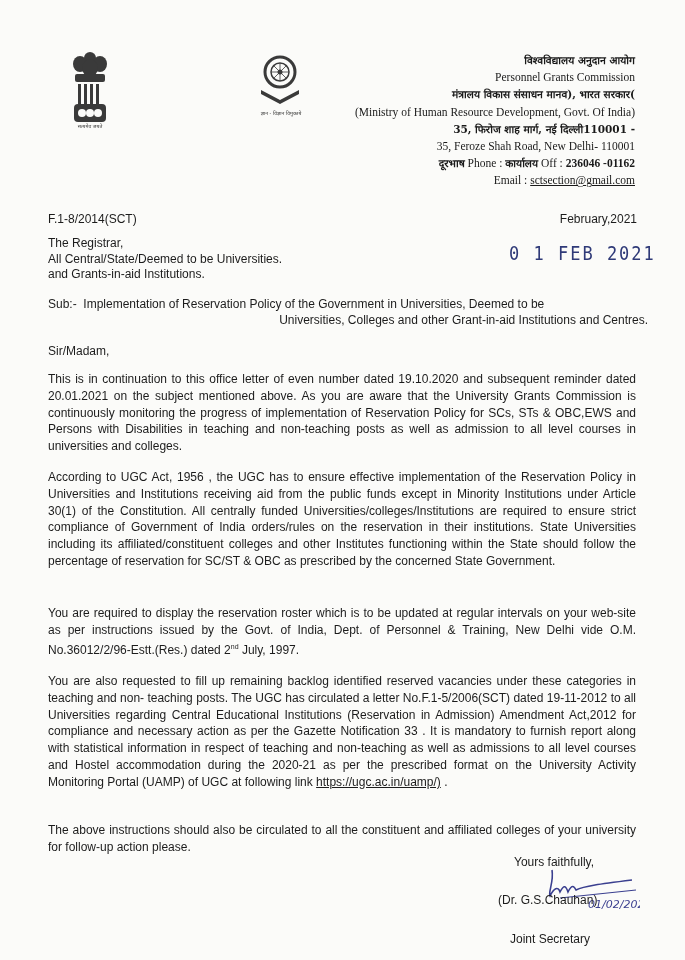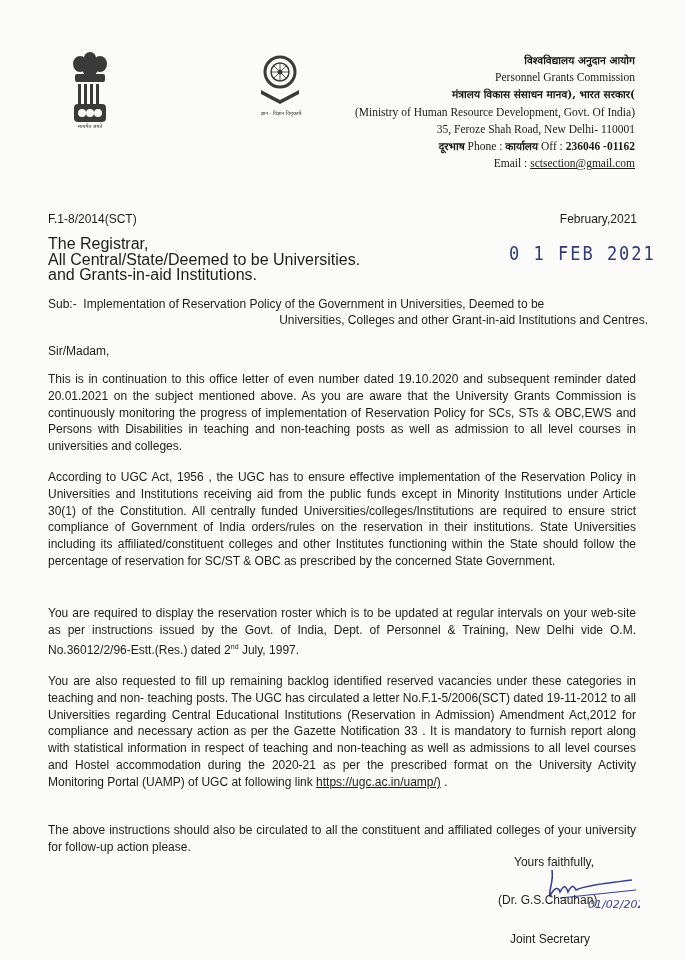--- a/index.html
+++ b/index.html
@@ -26,21 +26,21 @@
     .letterhead .mixed .hi { font-family: "DejaVu Serif", serif; font-weight: bold; font-size: 10.5px; }
     .letterhead .email-link { text-decoration: underline; }
     .letterhead .bold { font-weight: bold; }
 
     
     .ref { position: absolute; left: 48px; top: 212px; font-size: 12px; text-align: right; }
     .date { position: absolute; right: 48px; top: 212px; font-size: 12px; }
     .stamp { position: absolute; left: 509px; top: 243px; font-family: "DejaVu Sans Mono", monospace;
       font-size: 17px; letter-spacing: 2px; color: #2f3a78; transform: scaleY(1.15); }
 
-    .addressee { position: absolute; left: 48px; top: 236px; font-size: 16px; line-height: 15.5px; }
+    .addressee { position: absolute; left: 48px; top: 236px; font-size: 12px; line-height: 15.5px; }
 
     .subject { position: absolute; left: 48px; top: 296px; width: 600px; font-size: 12px; line-height: 16px; }
     .subject .sub-second { padding-left: 33px; display: block; text-align: right; }
 
     .salutation { position: absolute; left: 48px; top: 344px; font-size: 12px; }
 
     .para { position: absolute; left: 48px; width: 588px; font-size: 12px; line-height: 16.8px;
       text-align: justify; }
     .p1 { top: 371px; }
     .p2 { top: 469px; }
@@ -94,20 +94,21 @@
     </g>
     <path d="M6 38 L25 48 L44 38 L44 42 L25 52 L6 42 Z" fill="#3a3a3a"></path>
   </svg>
   <div class="ugc-caption">ज्ञान - विज्ञान विमुक्तये</div>
 
   <div class="letterhead">
     <div class="hindi">विश्वविद्यालय अनुदान आयोग</div>
     <div>Personnel Grants  Commission</div>
     <div class="hindi">मंत्रालय विकास संसाधन मानव), भारत सरकार(</div>
     <div>(Ministry of Human Resource Development, Govt. Of  India)</div>
+    <div class="mixed"><span class="hi">35, फिरोज शाह मार्ग, नई दिल्ली110001 -</span></div>
     <div>35, Feroze Shah Road, New Delhi- 110001</div>
     <div class="mixed">
       <span class="hi">दूरभाष</span>
       <span>Phone :</span>
       <span class="hi">कार्यालय</span>
       <span>Off :</span>
       <span class="bold">236046 -01162</span>
     </div>
     <div>
       <span>Email :</span>

